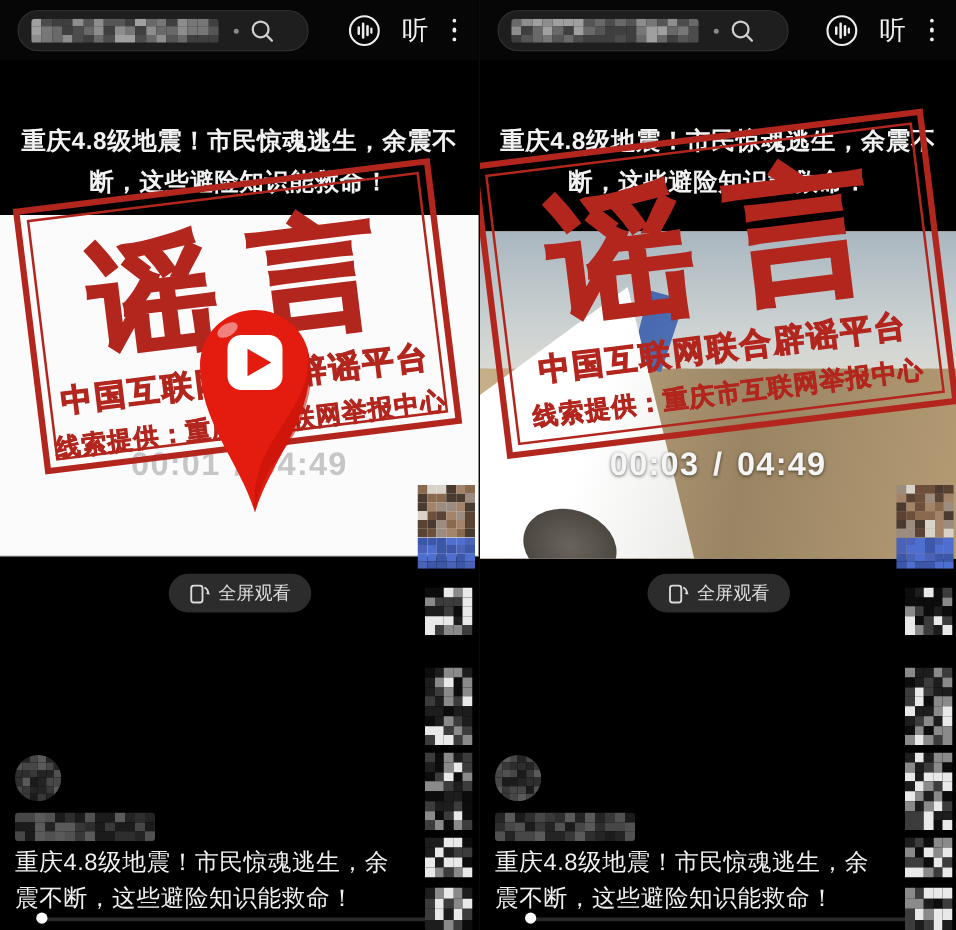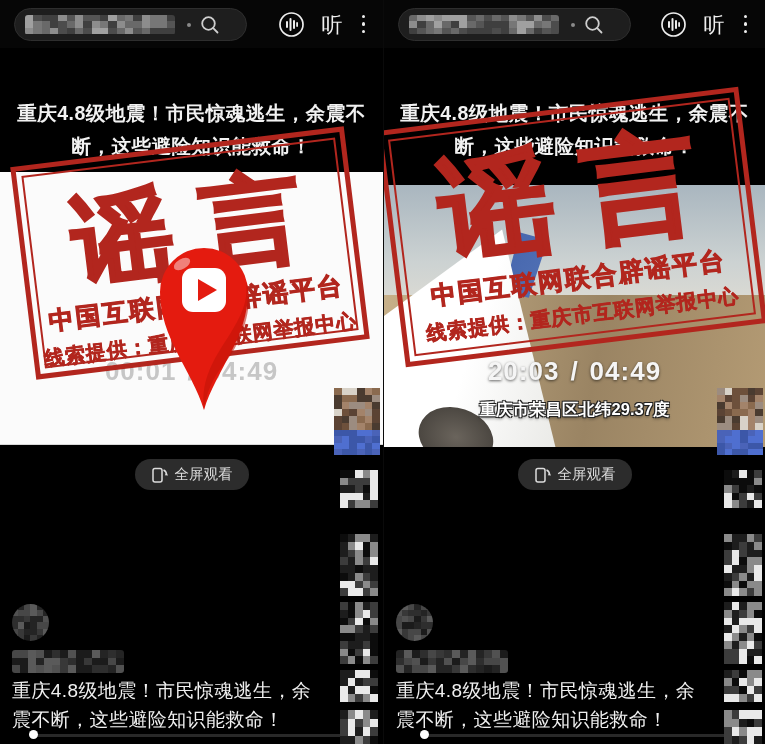--- a/index.html
+++ b/index.html
@@ -607,23 +607,22 @@
     <div class="engine"></div>
   </div>
 
   <div class="stamp stamp--right">
     <div class="stamp-word">谣言</div>
     <div class="stamp-org">中国互联网联合辟谣平台</div>
     <div class="stamp-clue">线索提供：重庆市互联网举报中心</div>
   </div>
 
   <div class="timecode timecode--right">
-    <span>20:03</span><span class="sep">/</span><span>04:49</span>
-  </div>
-  <div class="overlay-caption overlay-caption--right">重庆市荣昌区北纬29.37度</div>
+    <span>00:03</span><span class="sep">/</span><span>04:49</span>
+  </div>
 
   <div class="avatar-overlay">
     <div class="m-top mosaic" style="display: grid; grid-template-columns: repeat(6, 1fr); grid-template-rows: repeat(6, 1fr);">
         <div style="background: rgb(156, 140, 128);"></div>
         <div style="background: rgb(216, 210, 200);"></div>
         <div style="background: rgb(109, 80, 59);"></div>
         <div style="background: rgb(109, 80, 59);"></div>
         <div style="background: rgb(74, 59, 48);"></div>
         <div style="background: rgb(91, 67, 52);"></div>
         <div style="background: rgb(163, 131, 106);"></div>

